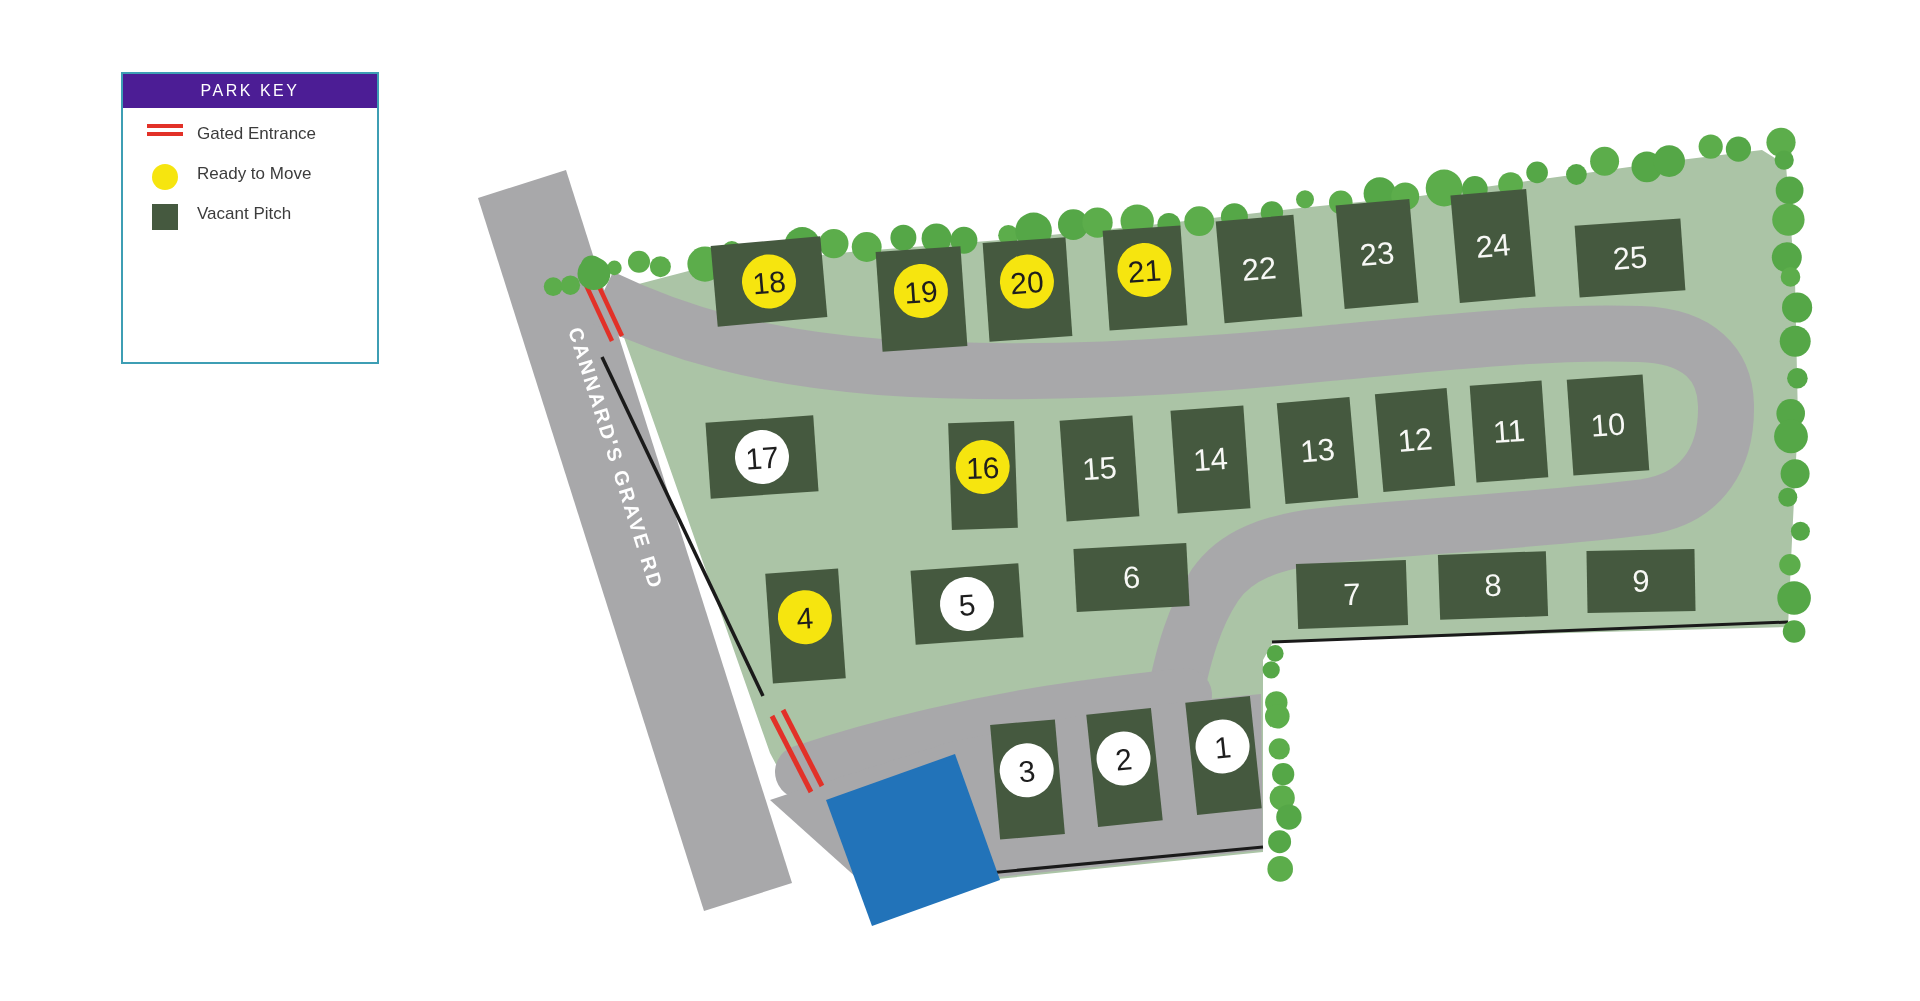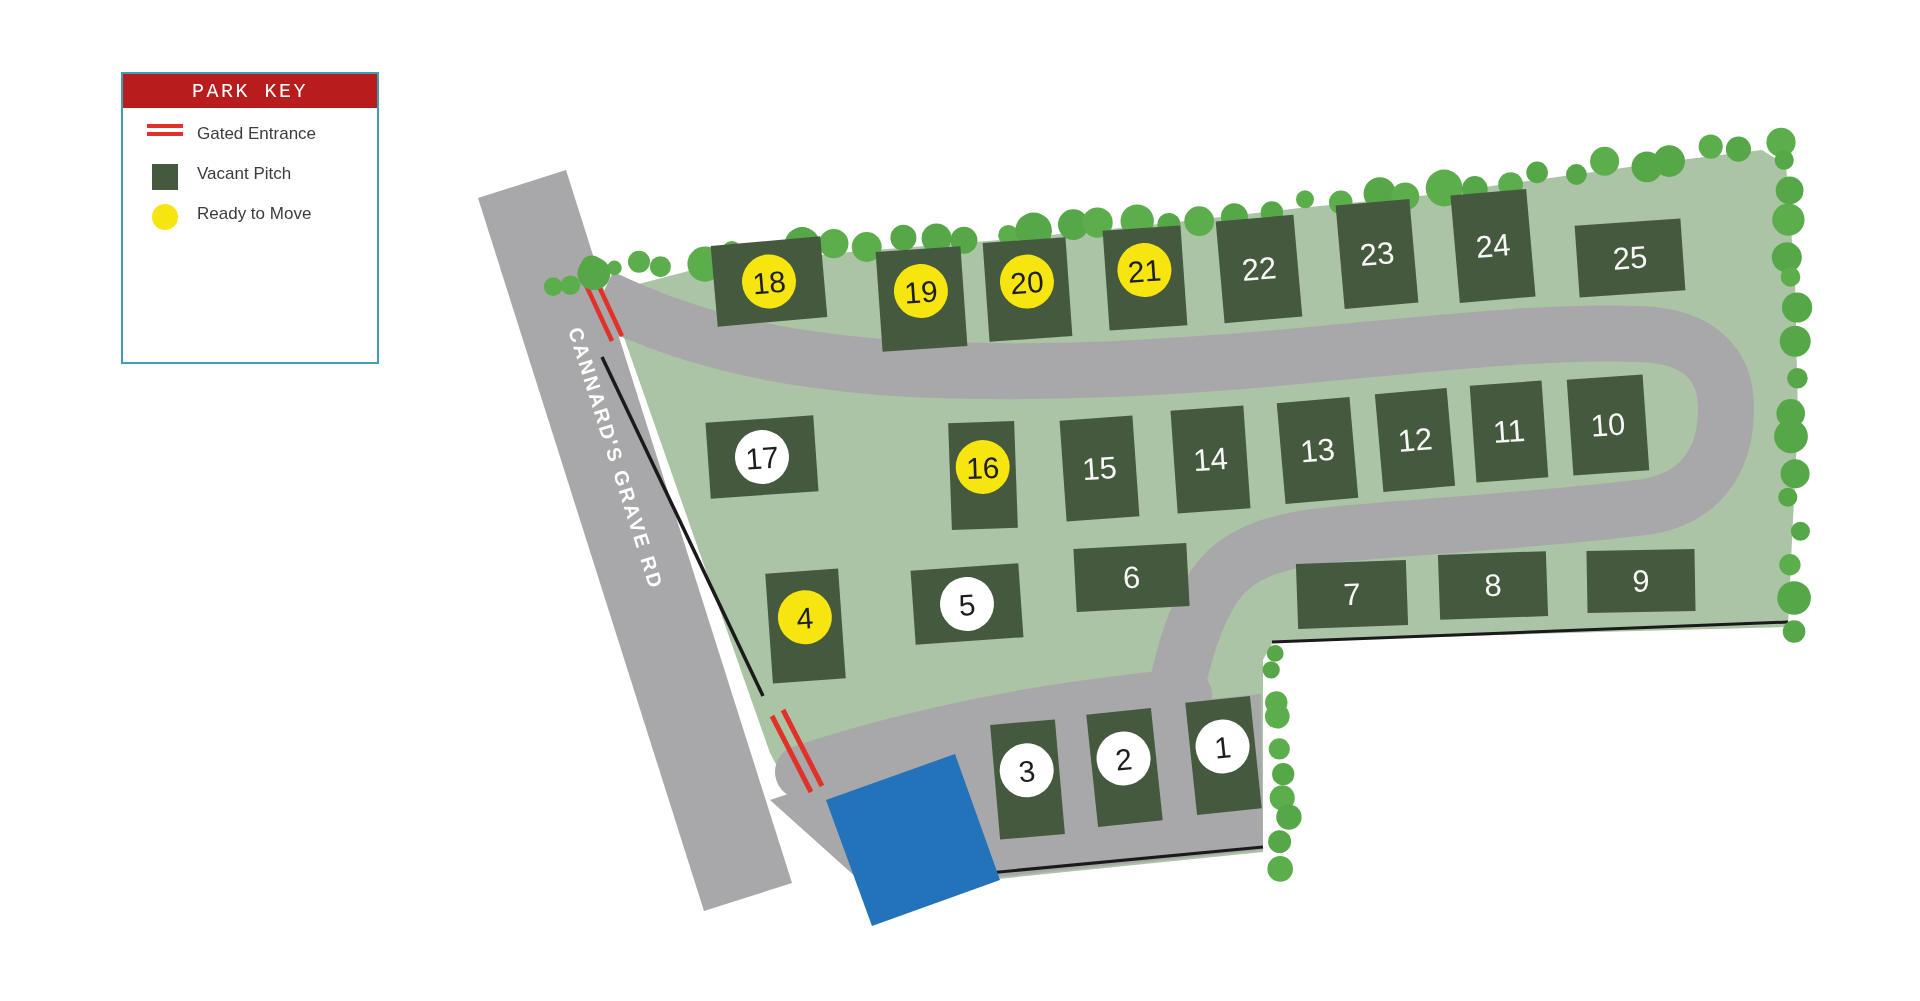--- a/index.html
+++ b/index.html
@@ -1,23 +1,23 @@
 <!DOCTYPE html>
 <html><head>
 <meta charset="utf-8">
 <style>
   html,body{margin:0;padding:0;background:#fff;}
   #stage{position:relative;width:1920px;height:1001px;background:#ffffff;overflow:hidden;
          font-family:"Liberation Sans", sans-serif;}
   
   .legend{position:absolute;left:121px;top:72px;width:258px;height:292px;
           background:#ffffff;border:2px solid #3d9eb4;box-sizing:border-box;}
-  .legend-header{height:34px;background:#b91c1c;color:#ffffff;display:flex;
-                 align-items:center;justify-content:center;font-size:20px;
-                 letter-spacing:2.5px;font-family:Liberation Mono, monospace;}
+  .legend-header{height:34px;background:#4c1d95;color:#ffffff;display:flex;
+                 align-items:center;justify-content:center;font-size:16px;
+                 letter-spacing:2.5px;}
   .legend-items{padding:16px 0 0 22px;}
   .legend-row{display:flex;align-items:flex-start;height:40px;}
   .legend-ico{width:40px;display:flex;align-items:center;justify-content:center;flex:0 0 40px;}
   .legend-label{color:#3c3c3c;font-size:17px;margin-left:12px;}
   .ico-gated{width:36px;height:12px;display:flex;flex-direction:column;justify-content:space-between;}
   .ico-gated i{display:block;height:4px;background:#e23128;}
   .ico-ready{width:26px;height:26px;border-radius:50%;background:#f6e50f;}
   .ico-vacant{width:26px;height:26px;background:#45593f;}
   .ico-sold{width:22px;height:22px;background:#ffffff;border:3px solid #45593f;}
   
@@ -259,25 +259,25 @@
           <span class="legend-ico">
             <span class="ico-gated">
               <i></i>
               <i></i>
             </span>
           </span>
           <span class="legend-label">Gated Entrance</span>
         </div>
         <div class="legend-row">
           <span class="legend-ico">
+            <span class="ico-ready"></span>
+          </span>
+          <span class="legend-label">Ready to Move</span>
+        </div>
+        <div class="legend-row">
+          <span class="legend-ico">
             <span class="ico-vacant"></span>
           </span>
           <span class="legend-label">Vacant Pitch</span>
         </div>
-        <div class="legend-row">
-          <span class="legend-ico">
-            <span class="ico-ready"></span>
-          </span>
-          <span class="legend-label">Ready to Move</span>
-        </div>
       </div>
   </div>
 </div>
 
 </body></html>

